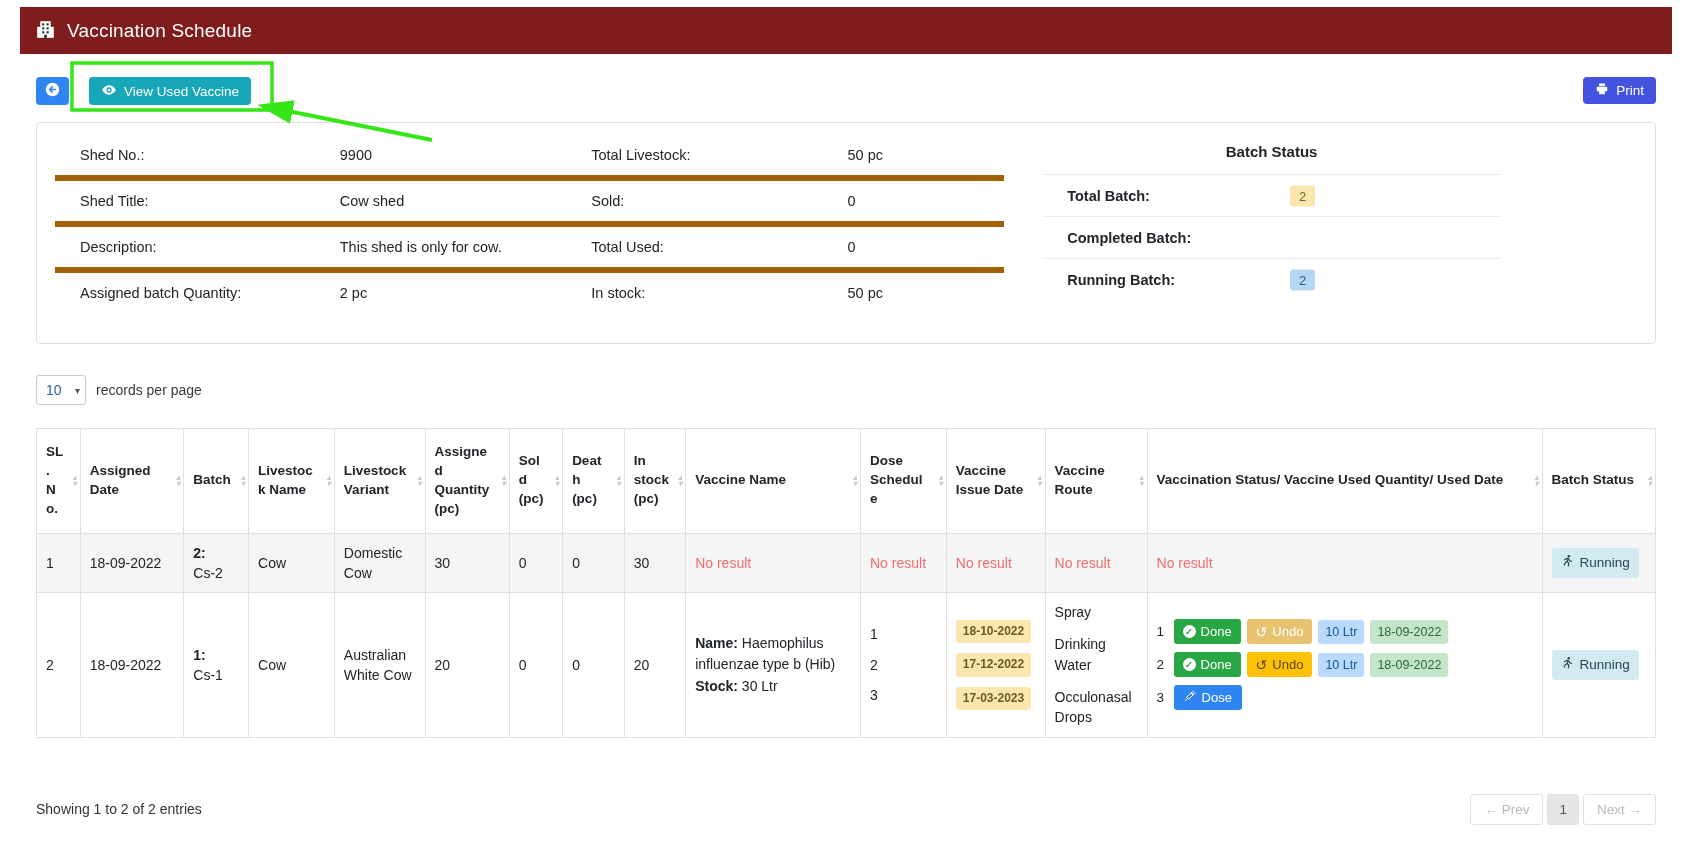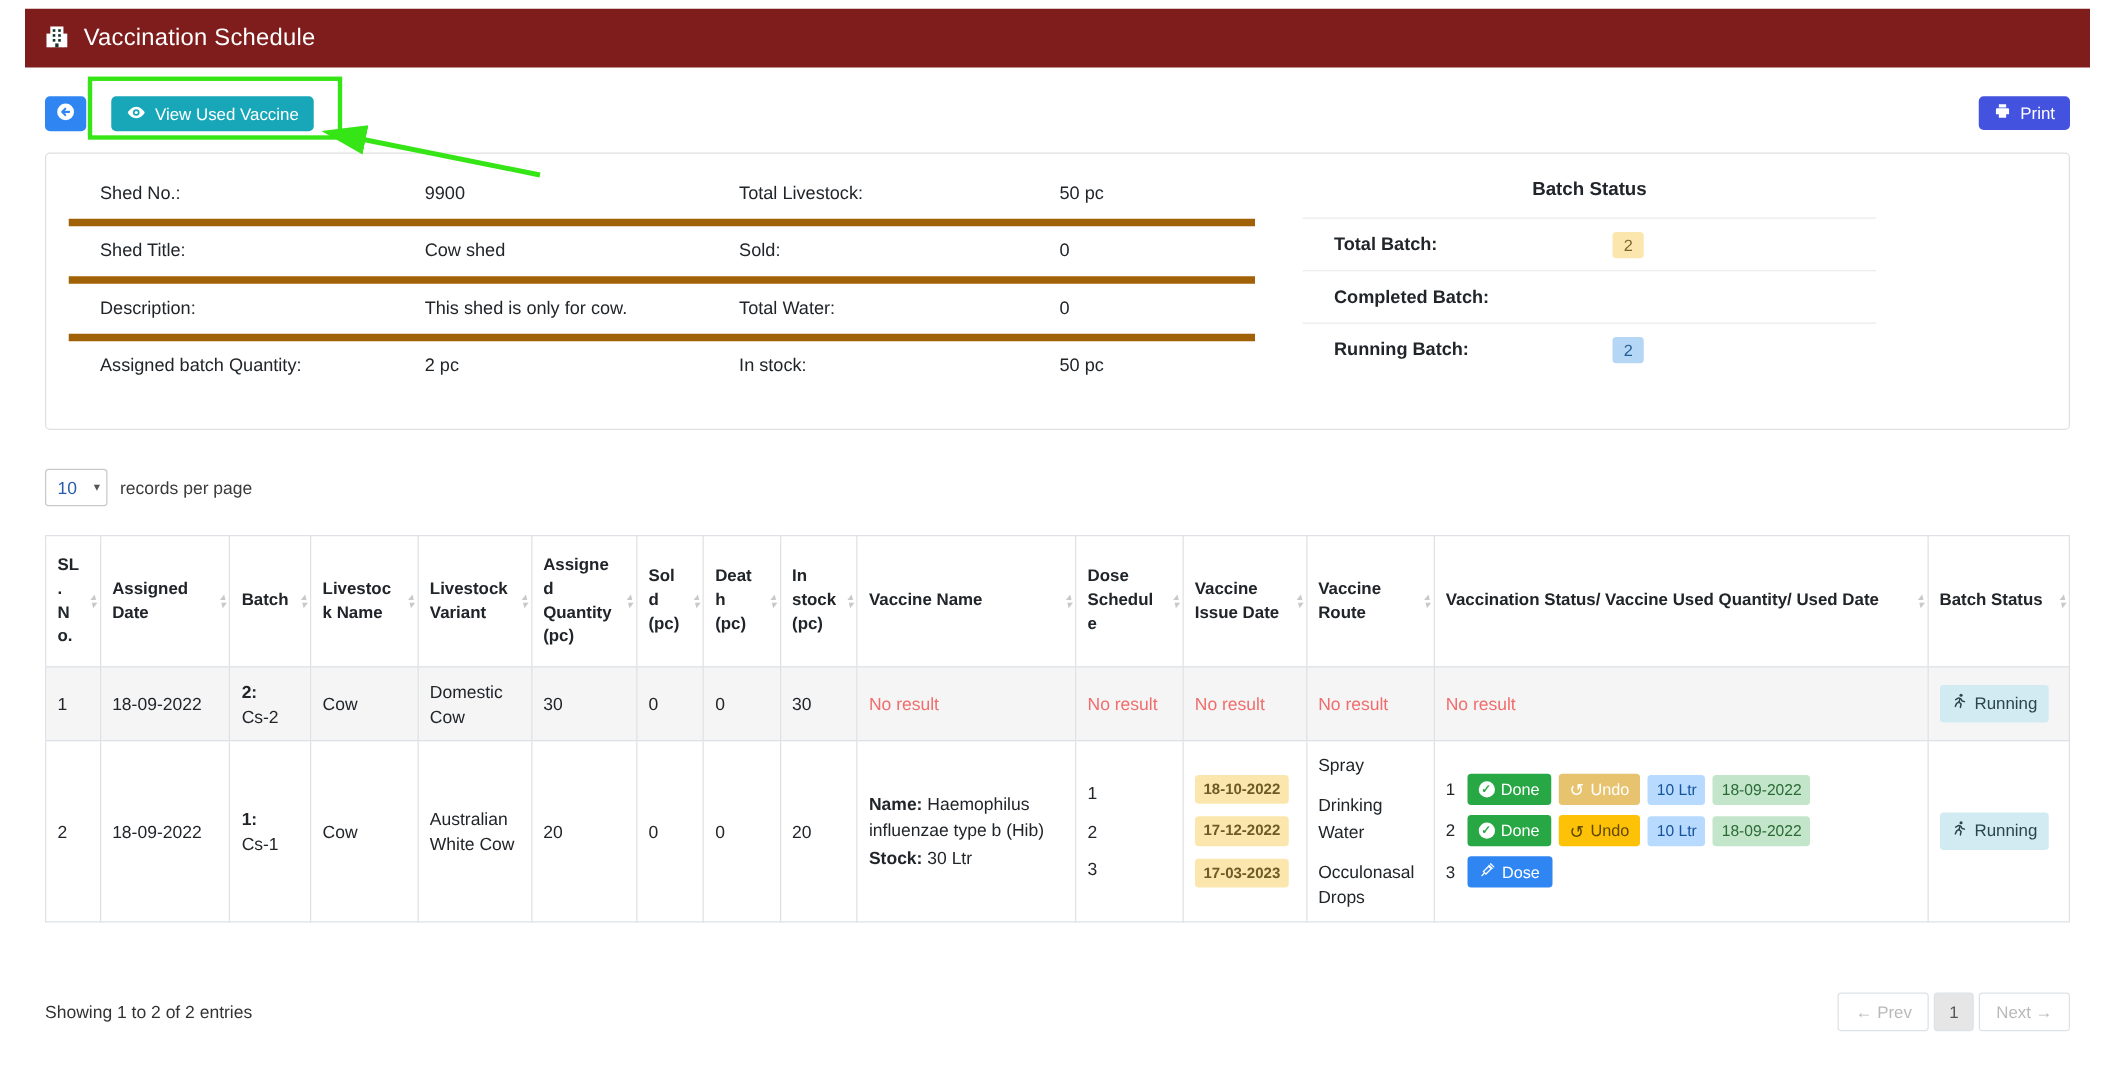--- a/index.html
+++ b/index.html
@@ -248,21 +248,21 @@
       </div>
       <div class="info-row">
         <div class="info-label">Shed Title:</div>
         <div class="info-value">Cow shed</div>
         <div class="info-label stock">Sold:</div>
         <div class="info-value">0</div>
       </div>
       <div class="info-row">
         <div class="info-label">Description:</div>
         <div class="info-value">This shed is only for cow.</div>
-        <div class="info-label stock">Total Water:</div>
+        <div class="info-label stock">Total Used:</div>
         <div class="info-value">0</div>
       </div>
       <div class="info-row">
         <div class="info-label">Assigned batch Quantity:</div>
         <div class="info-value">2 pc</div>
         <div class="info-label stock">In stock:</div>
         <div class="info-value">50 pc</div>
       </div>
     </div>
 

